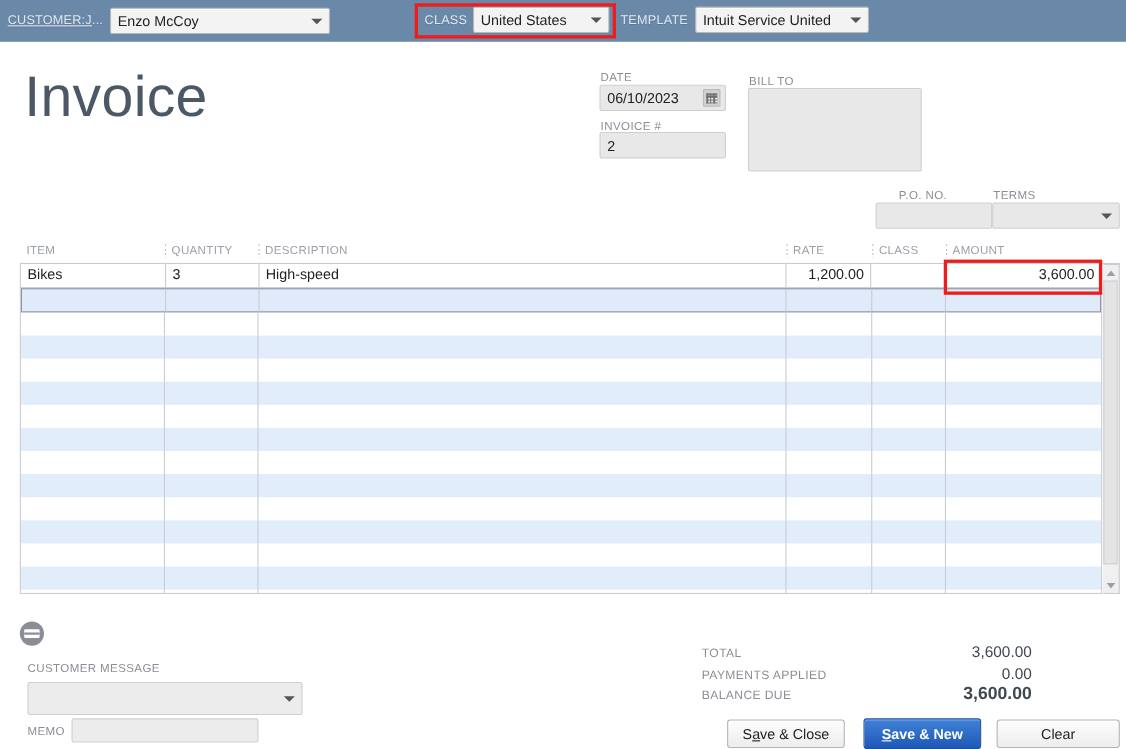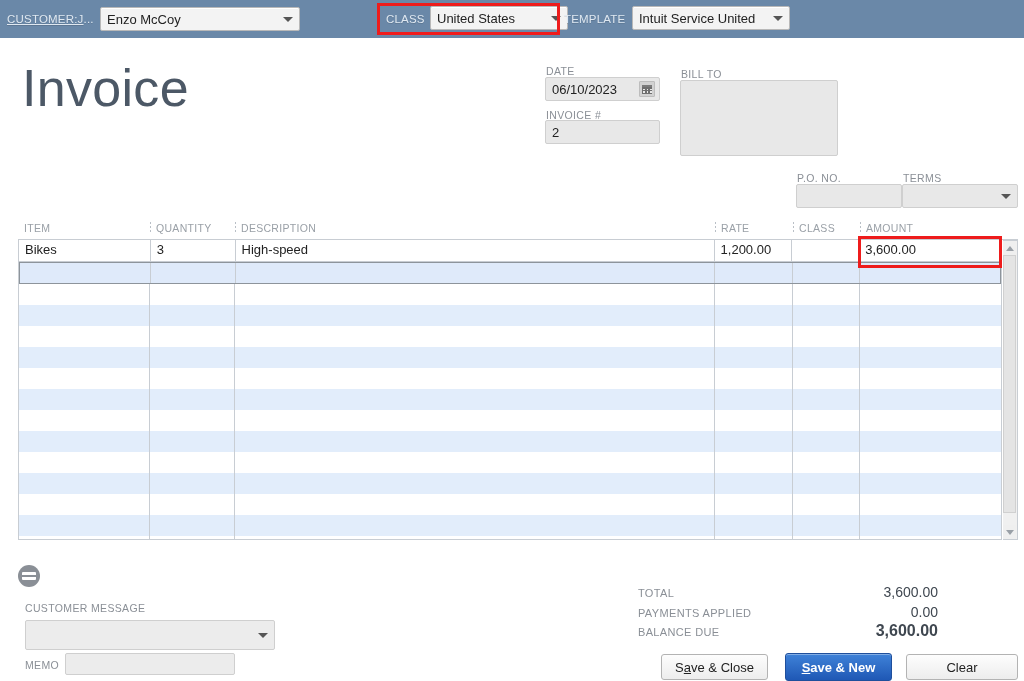--- a/index.html
+++ b/index.html
@@ -42,21 +42,21 @@
     margin-right:2px;
   }
   .caret:after{
     content:""; width:0;height:0;
     border-left:5px solid transparent;border-right:5px solid transparent;
     border-top:5px solid #555;
   }
   #customer-label{ position:absolute; left:7px; top:13px; }
   #customer-combo{ position:absolute; left:100px; top:7px; width:200px; }
   #class-label{ position:absolute; left:386px; top:13px; }
-  #class-combo{ position:absolute; left:430px; top:6px; width:138px; }
+  #class-combo{ position:absolute; left:430px; top:6px; width:124px; }
   #template-label{ position:absolute; left:564px; top:13px; }
   #template-combo{ position:absolute; left:632px; top:6px; width:158px; }
 
   
   .redbox{ position:absolute; border:3px solid #ee1c1c; pointer-events:none; }
   #redbox-class{ left:377px; top:3px; width:183px; height:32px; }
   #redbox-amount{ left:858px; top:236px; width:144px; height:32px; }
 
   
   .title{
@@ -91,21 +91,21 @@
   }
   #invoice-no-label{ position:absolute; left:546px; top:109px; }
   #invoice-no-field{ position:absolute; left:545px; top:120px; width:115px; }
 
   #billto-label{ position:absolute; left:681px; top:68px; }
   #billto-box{
     position:absolute; left:680px; top:80px; width:158px; height:76px;
     background:#e8e8e8; border:1px solid #cfcfcf; border-radius:2px;
   }
 
-  #po-label{ position:absolute; left:797px; top:172px; }
+  #po-label{ position:absolute; left:817px; top:172px; }
   #po-field{ position:absolute; left:796px; top:184px; width:106px; }
   #terms-label{ position:absolute; left:903px; top:172px; }
   #terms-combo{
     position:absolute; left:902px; top:184px; width:116px;
     background:#e8e8e8; border:1px solid #cfcfcf; border-radius:2px;
     height:24px; display:flex; align-items:center;
   }
 
   
   #grid-wrap{
@@ -134,21 +134,21 @@
   .grow.selected{
     background:#dfeafa;
     border:1px solid #8d949b;
     height:22px;
   }
   .gc{
     font-size:13px; color:#222; padding:2px 0 0 6px;
     border-right:1px solid #c8cdd3; overflow:hidden; white-space:nowrap;
   }
   .gc.last{ border-right:none; }
-  .gc.num{ }
+  .gc.num{ text-align:right; padding-right:6px; }
 
   .scrollbar{
     position:absolute; right:0; top:18px; width:15px; height:300px;
     background:#f0f0f0; border:1px solid #c8cdd3; border-left:none;
   }
   .sb-arrow{
     width:13px; height:14px; display:flex;align-items:center;justify-content:center;
     background:#efefef;
   }
   .sb-arrow.up:after{

